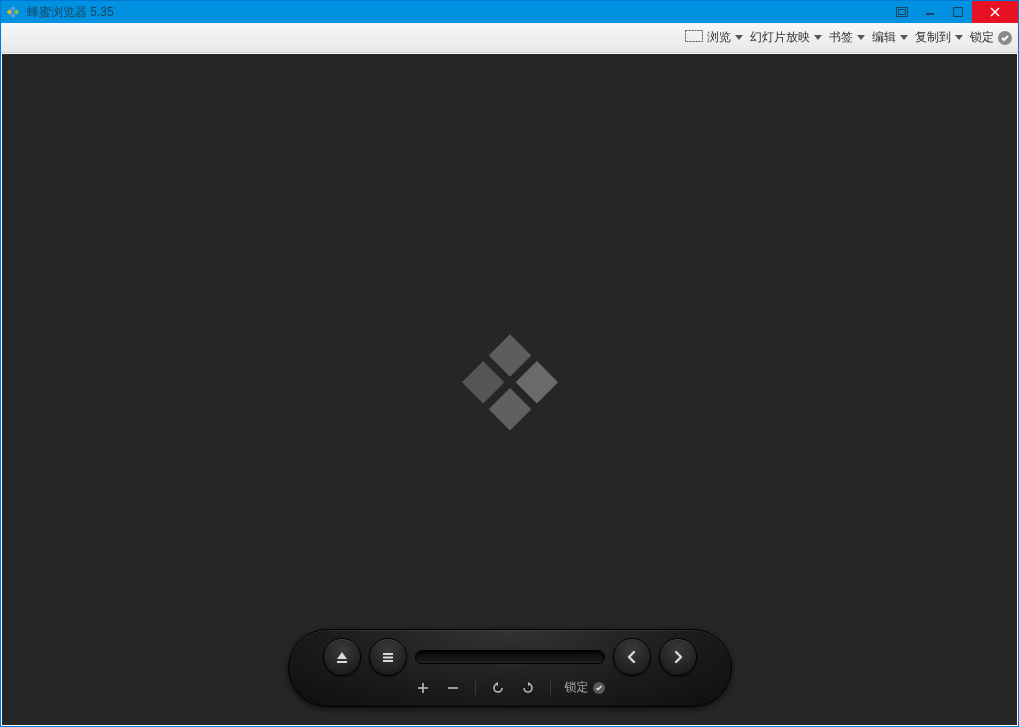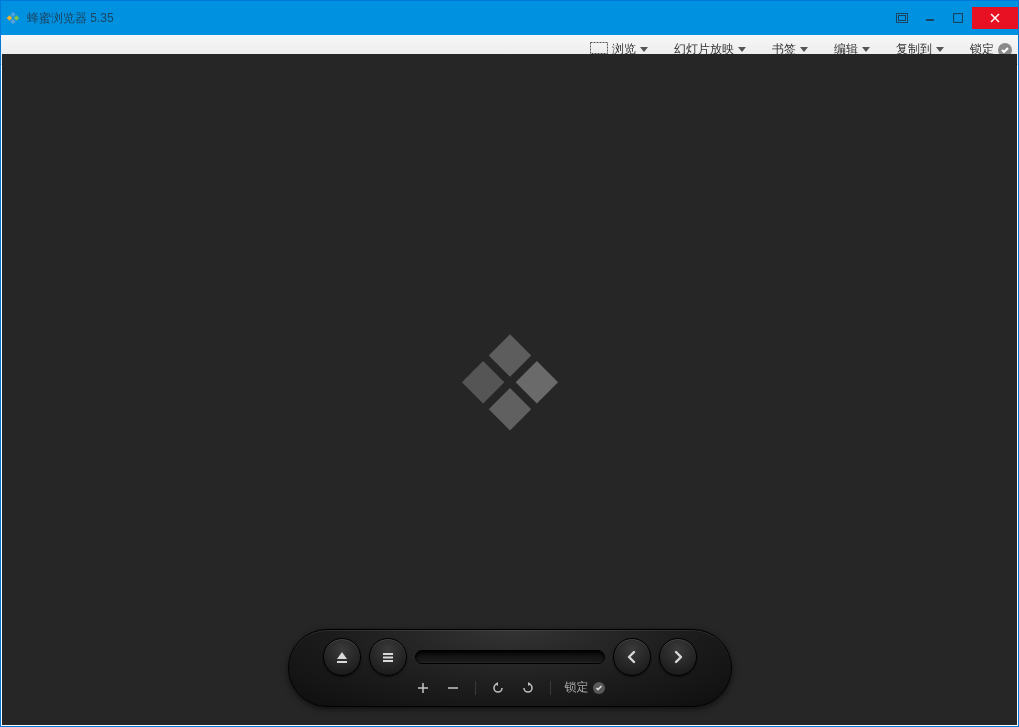--- a/index.html
+++ b/index.html
@@ -1,33 +1,33 @@
 <!DOCTYPE html>
 <html><head>
 <meta charset="utf-8">
 <style>
   * { box-sizing: border-box; margin: 0; padding: 0; }
   html, body { width: 1019px; height: 727px; font-family: "Microsoft YaHei", "SimSun", Arial, sans-serif; overflow: hidden; }
   body { border: 1px solid #0078d7; background: #fff; position: relative; }
 
   
-  .titlebar { height: 34px; background: #0091e1; display: flex; align-items: center; color: #003a5b; font-size: 12px; }
+  .titlebar { height: 22px; background: #0091e1; display: flex; align-items: center; color: #003a5b; font-size: 12px; }
   .titlebar .app-icon { width: 16px; height: 16px; margin: 0 4px 0 4px; position: relative; }
   .titlebar .title-text { flex: 1; padding-left: 2px; color: #1a4560; font-size: 12px; }
   .win-controls { display: flex; height: 22px; }
   .win-btn { width: 28px; height: 22px; display: flex; align-items: center; justify-content: center; cursor: default; }
   .win-btn svg { pointer-events: none; }
   .win-btn.fullscreen svg rect { stroke: #1a4560; fill: none; }
   .win-btn.close { background: #e81123; width: 46px; }
   .win-btn.close svg line { stroke: #fff; }
   .win-btn.minimize svg line { stroke: #1a4560; }
   .win-btn.maximize svg rect { stroke: #1a4560; fill: none; }
 
   
-  .toolbar { height: 30px; background: linear-gradient(#f7f7f7, #e8e8e8); border-bottom: 1px solid #cfcfcf; display: flex; align-items: center; justify-content: flex-end; padding: 0 6px; gap: 26px; font-size: 12px; color: #333; }
+  .toolbar { height: 30px; background: linear-gradient(#f7f7f7, #e8e8e8); border-bottom: 1px solid #cfcfcf; display: flex; align-items: center; justify-content: flex-end; padding: 0 6px; gap: 7px; font-size: 12px; color: #333; }
   .tool-item { display: flex; align-items: center; gap: 4px; cursor: default; }
   .tool-item .caret { width: 0; height: 0; border-left: 4px solid transparent; border-right: 4px solid transparent; border-top: 5px solid #555; }
   .sel-icon { display:inline-block; }
   .check-circle { width: 14px; height: 14px; border-radius: 50%; background: #8a8a8a; display: flex; align-items: center; justify-content: center; }
   .check-circle svg polyline { stroke: #fff; fill: none; stroke-width: 2; }
 
   
   .viewport { position: absolute; left: 1px; right: 1px; top: 53px; bottom: 1px; background: #262626; }
 
   

